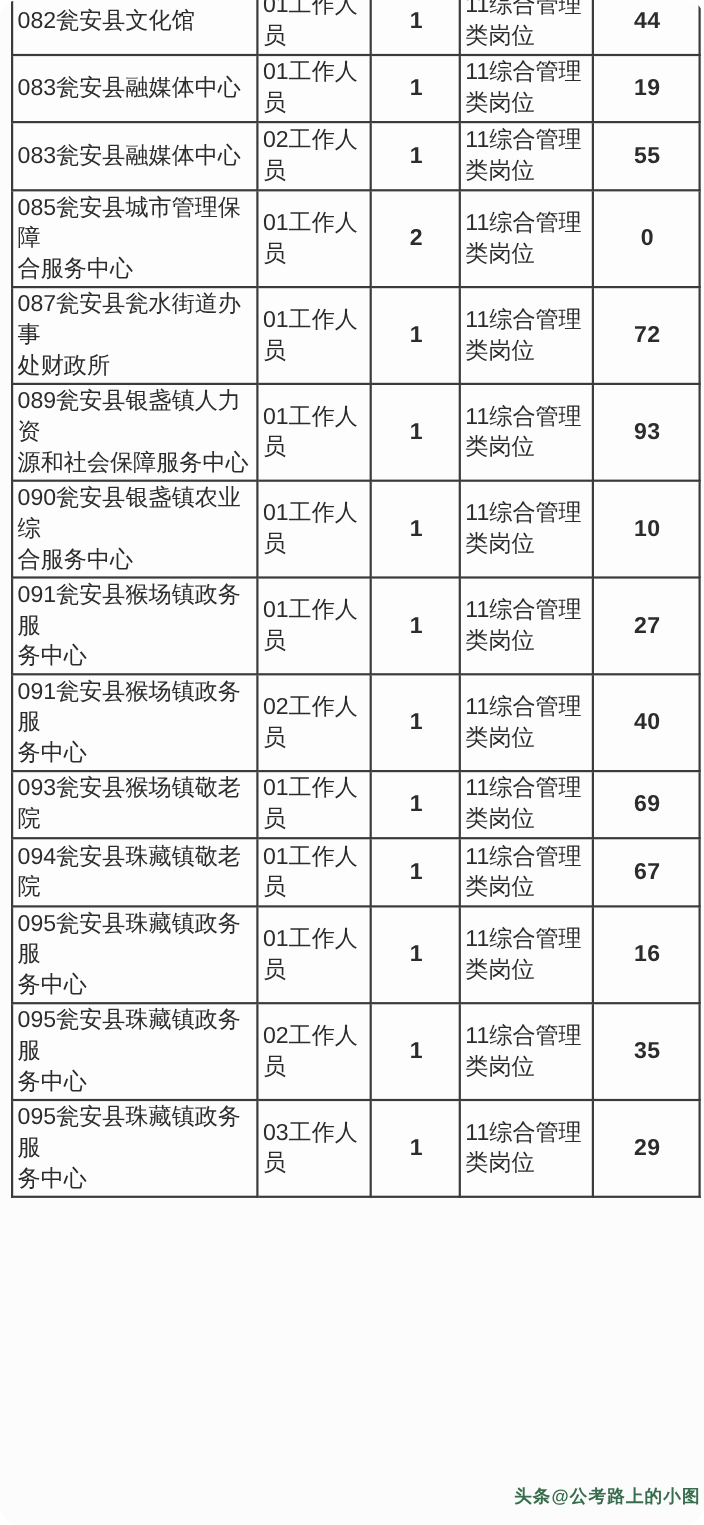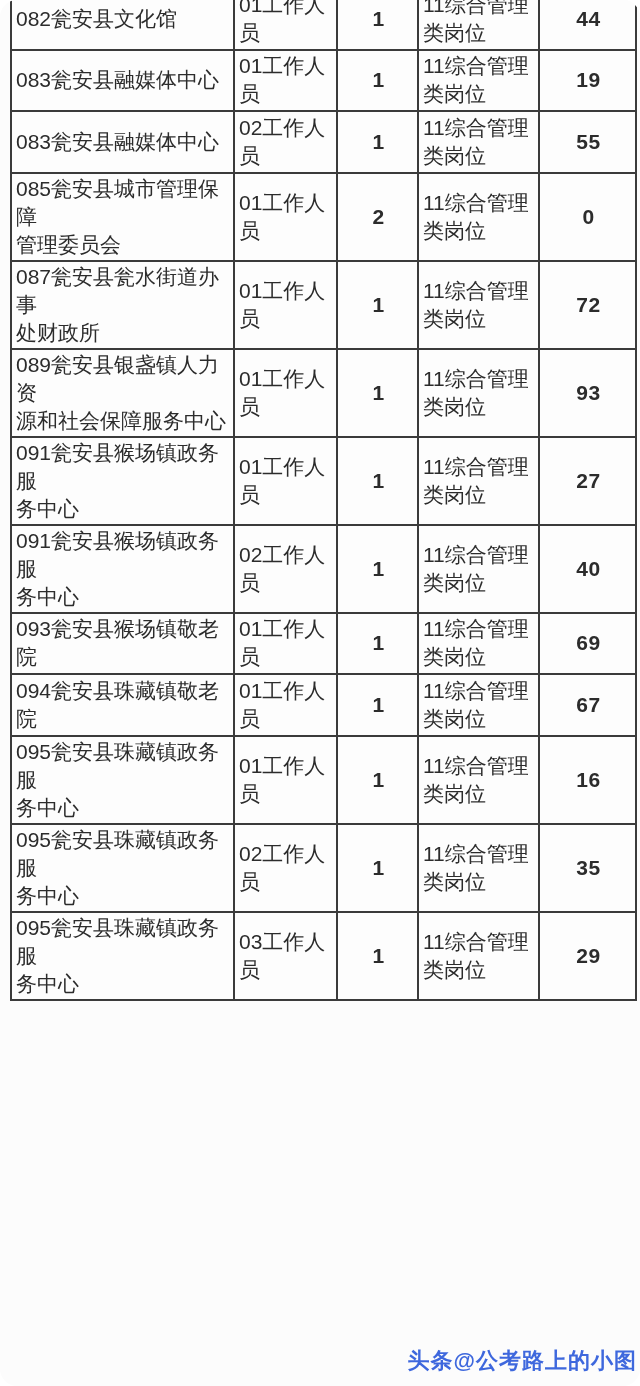--- a/index.html
+++ b/index.html
@@ -34,24 +34,24 @@
   td.center{text-align:center;}
   td.red{
     color:#d32b2b;
     font-weight:700;
     letter-spacing:0.5px;
   }
   .watermark{
     position:absolute;
     top:1347px;
     right:3px;
-    font-size:22px;
+    font-size:16px;
     line-height:27px;
     font-weight:700;
-    color:#1d4ed8;
+    color:#14532d;
     opacity:0.85;
     letter-spacing:1px;
     z-index:5;
     pointer-events:none;
   }
 </style>
 </head>
 <body>
 
 <div class="stage">
@@ -86,21 +86,21 @@
           <td>083瓮安县融媒体中心</td>
           <td>02工作人
 员</td>
           <td class="center red">1</td>
           <td>11综合管理
 类岗位</td>
           <td class="center red">55</td>
         </tr>
         <tr>
           <td>085瓮安县城市管理保障
-管理委员会</td>
+合服务中心</td>
           <td>01工作人
 员</td>
           <td class="center red">2</td>
           <td>11综合管理
 类岗位</td>
           <td class="center red">0</td>
         </tr>
         <tr>
           <td>087瓮安县瓮水街道办事
 处财政所</td>
@@ -113,20 +113,30 @@
         </tr>
         <tr>
           <td>089瓮安县银盏镇人力资
 源和社会保障服务中心</td>
           <td>01工作人
 员</td>
           <td class="center red">1</td>
           <td>11综合管理
 类岗位</td>
           <td class="center red">93</td>
+        </tr>
+        <tr>
+          <td>090瓮安县银盏镇农业综
+合服务中心</td>
+          <td>01工作人
+员</td>
+          <td class="center red">1</td>
+          <td>11综合管理
+类岗位</td>
+          <td class="center red">10</td>
         </tr>
         <tr>
           <td>091瓮安县猴场镇政务服
 务中心</td>
           <td>01工作人
 员</td>
           <td class="center red">1</td>
           <td>11综合管理
 类岗位</td>
           <td class="center red">27</td>

